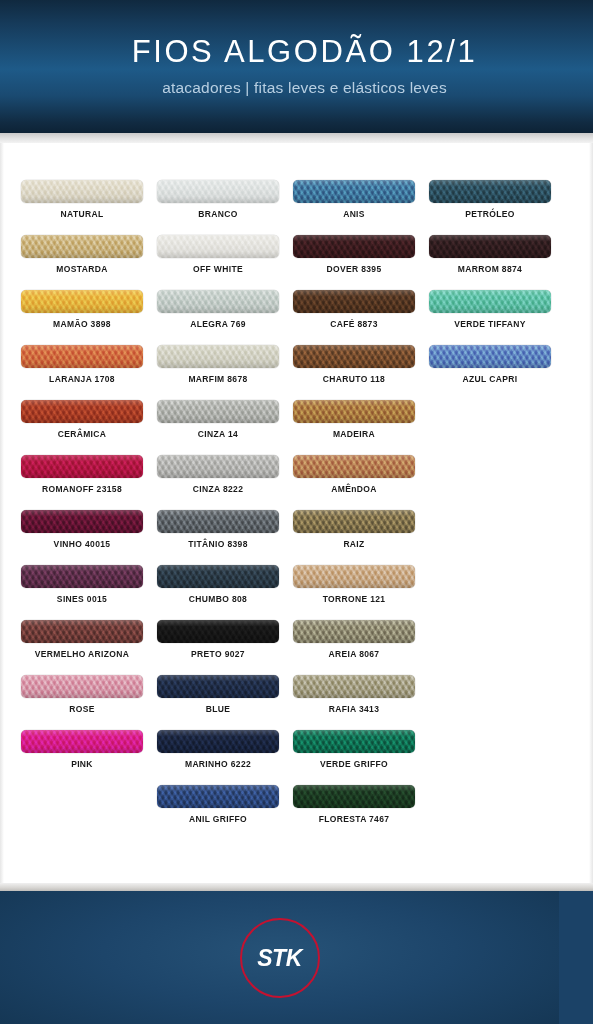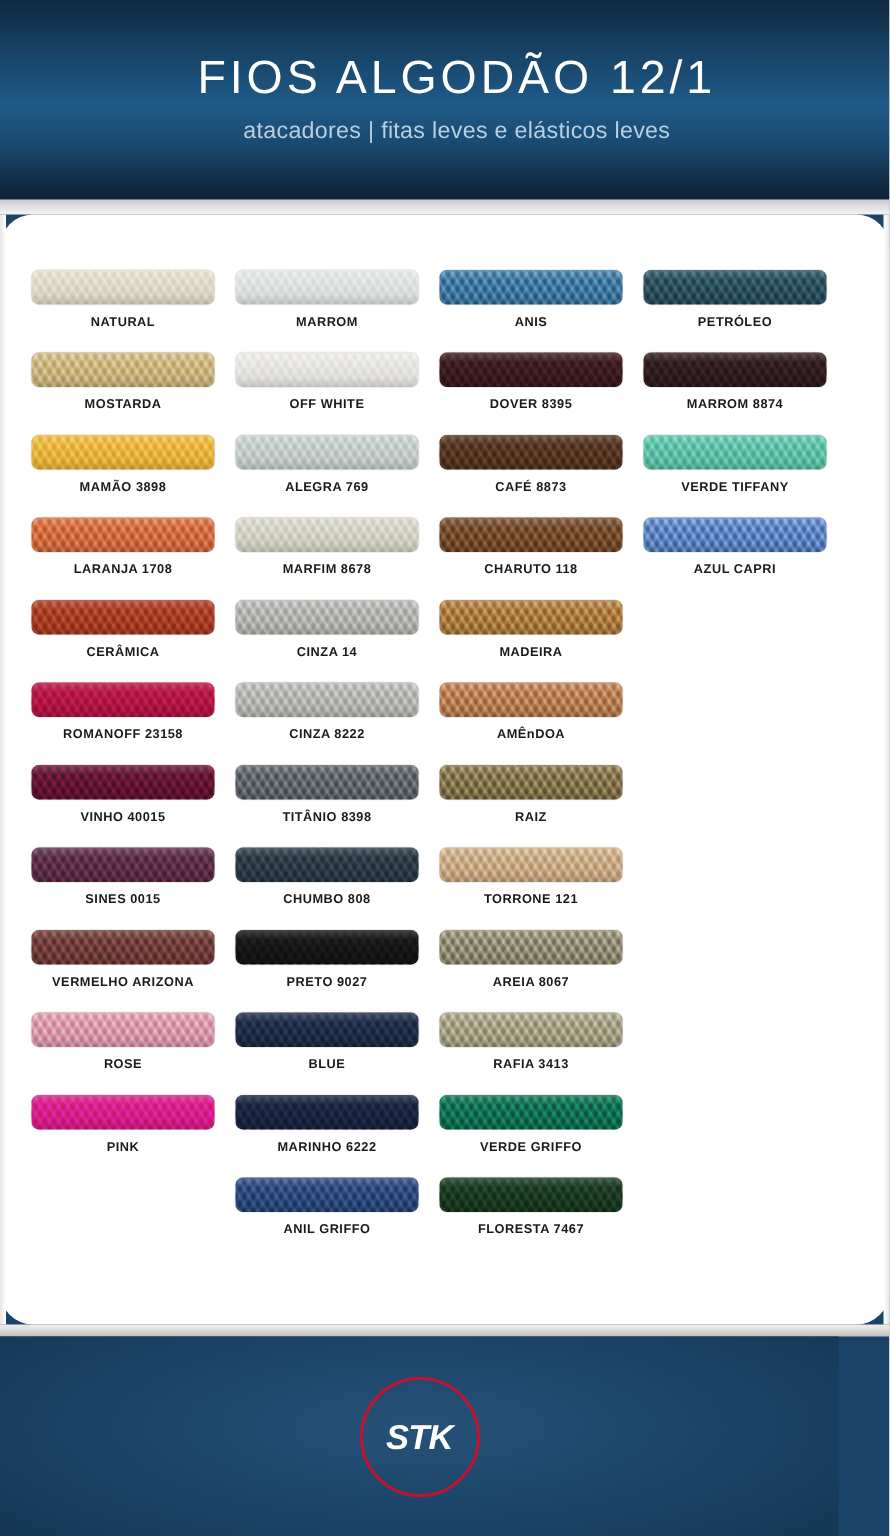--- a/index.html
+++ b/index.html
@@ -75,21 +75,20 @@
     background: linear-gradient(to bottom, #f0f0f0 0%, #d7d5d2 60%, #bfbdba 100%);
   }
 
   
   .panel {
     position: absolute;
     left: 0; top: 143px;
     width: 593px;
     height: 740px;
     background: #ffffff;
-    border-radius: 22px;
   }
   .panel-edge-l {
     position: absolute; left: 0; top: 0; width: 4px; height: 740px;
     background: linear-gradient(to right, #e6e6e6, #ffffff);
   }
   .panel-edge-r {
     position: absolute; right: 0; top: 0; width: 4px; height: 740px;
     background: linear-gradient(to left, #e6e6e6, #ffffff);
   }
 
@@ -263,21 +262,21 @@
             <div class="swatch-label">ROSE</div>
           </div>
           <div class="swatch-cell">
             <div class="swatch-chip" style="background-color: rgb(216, 27, 132);"></div>
             <div class="swatch-label">PINK</div>
           </div>
         </div>
         <div class="column">
           <div class="swatch-cell">
             <div class="swatch-chip" style="background-color: rgb(223, 227, 226);"></div>
-            <div class="swatch-label">MARROM</div>
+            <div class="swatch-label">BRANCO</div>
           </div>
           <div class="swatch-cell">
             <div class="swatch-chip" style="background-color: rgb(231, 230, 225);"></div>
             <div class="swatch-label">OFF WHITE</div>
           </div>
           <div class="swatch-cell">
             <div class="swatch-chip" style="background-color: rgb(195, 205, 200);"></div>
             <div class="swatch-label">ALEGRA 769</div>
           </div>
           <div class="swatch-cell">

